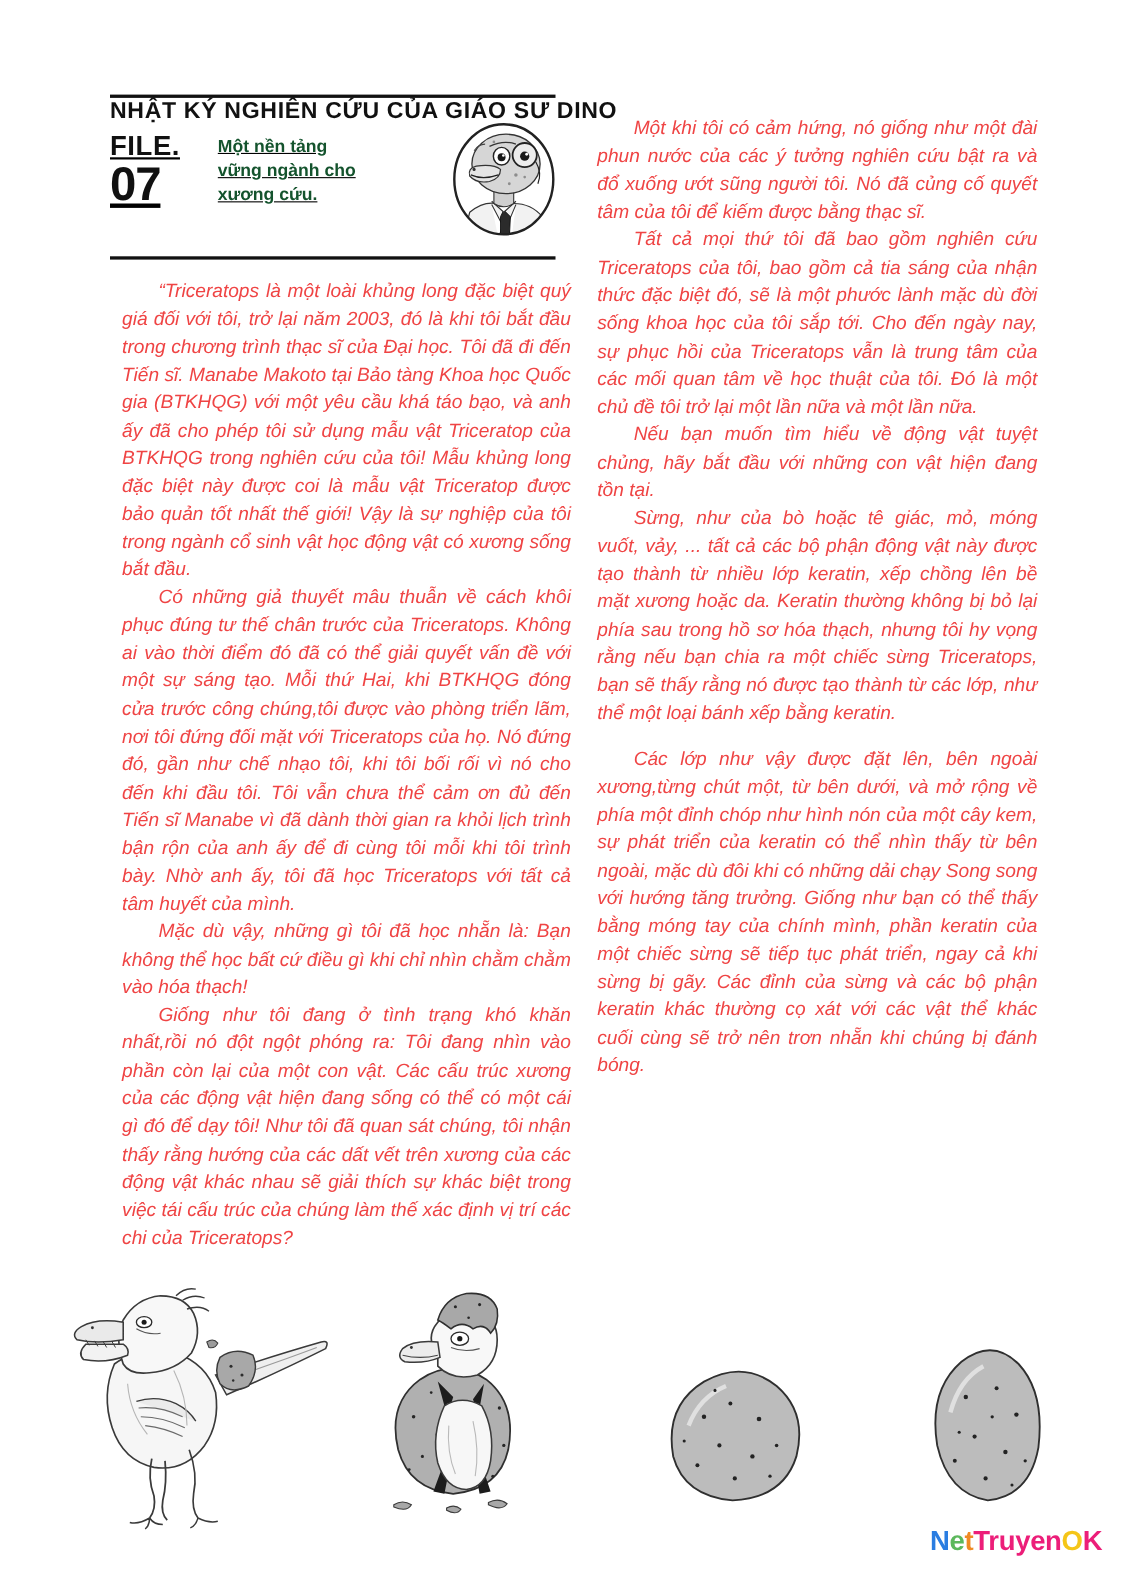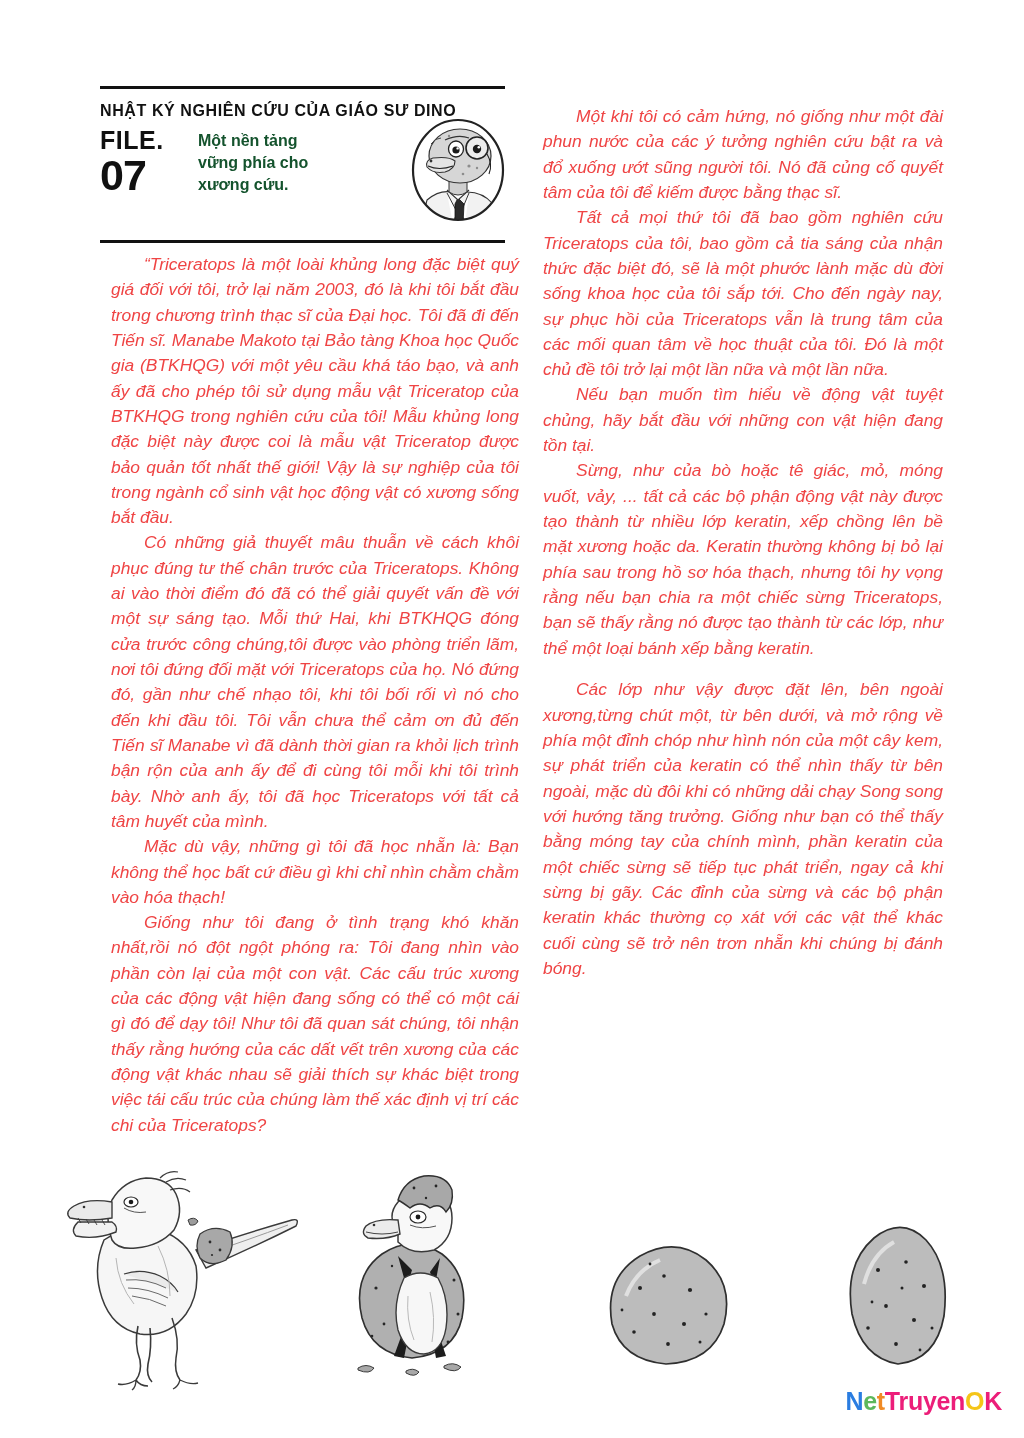--- a/index.html
+++ b/index.html
@@ -24,32 +24,32 @@
     top: 86px;
     width: 405px;
   }
   .rule-top {
     border-top: 3px solid #111;
     width: 405px;
     height: 0;
   }
   .kicker {
     font-weight: bold;
-    font-size: 16px;
+    font-size: 21px;
     letter-spacing: 0.6px;
-    margin-top: 13px;
     color: #111;
     white-space: nowrap;
   }
   .file-row {
     display: flex;
     align-items: flex-start;
     margin-top: 8px;
     position: relative;
     height: 100px;
+    text-decoration: underline;
   }
   .file-no {
     width: 90px;
     flex: none;
     line-height: 1;
   }
   .file-word {
     font-weight: bold;
     font-size: 25px;
     letter-spacing: 0.5px;
@@ -143,21 +143,21 @@
 
     <div class="file-row">
 
       <div class="file-no">
         <div class="file-word">FILE.</div>
         <div class="file-digits">07</div>
       </div>
 
       <div class="headline">
         <div>Một nền tảng</div>
-        <div>vững phía cho</div>
+        <div>vững ngành cho</div>
         <div>xương cứu.</div>
       </div>
 
       <svg class="portrait" viewBox="0 0 110 108">
         <defs>
           <clipPath id="ovalclip">
             <ellipse cx="55" cy="54" rx="45" ry="50"></ellipse>
           </clipPath>
         </defs>
         <g clip-path="url(#ovalclip)">

